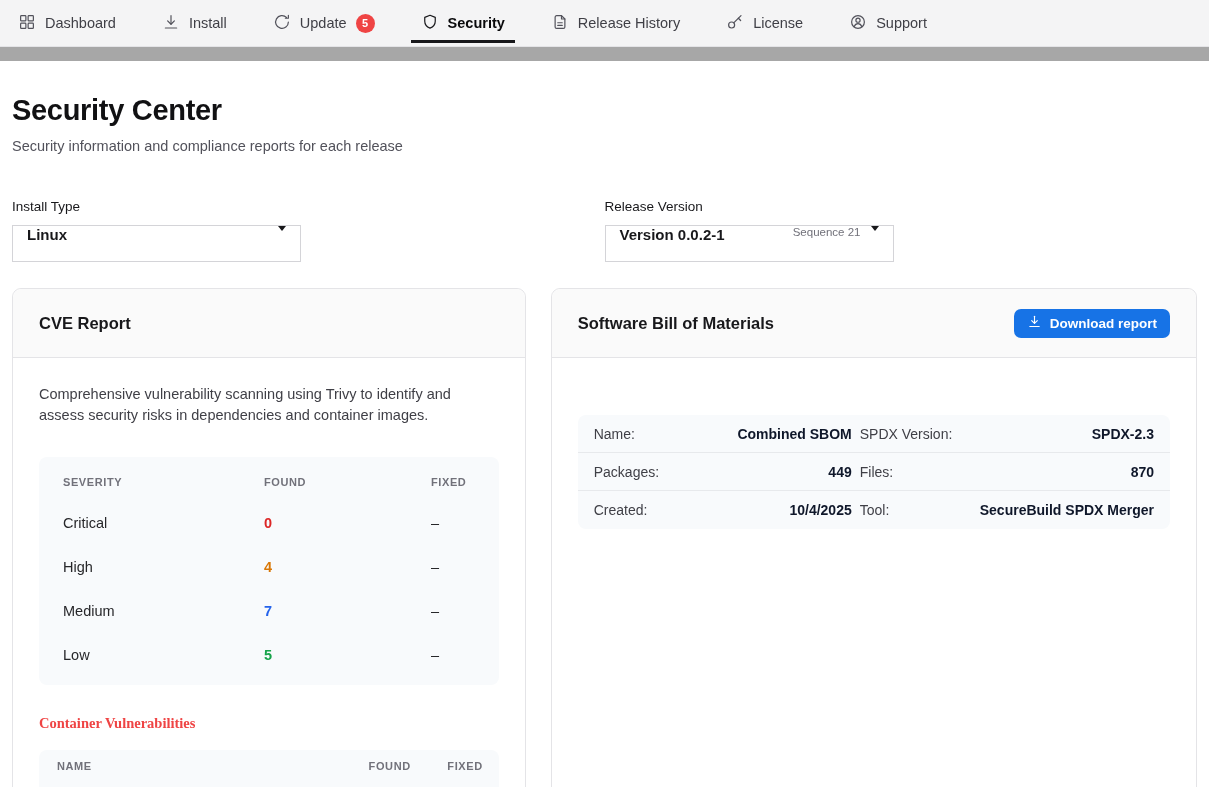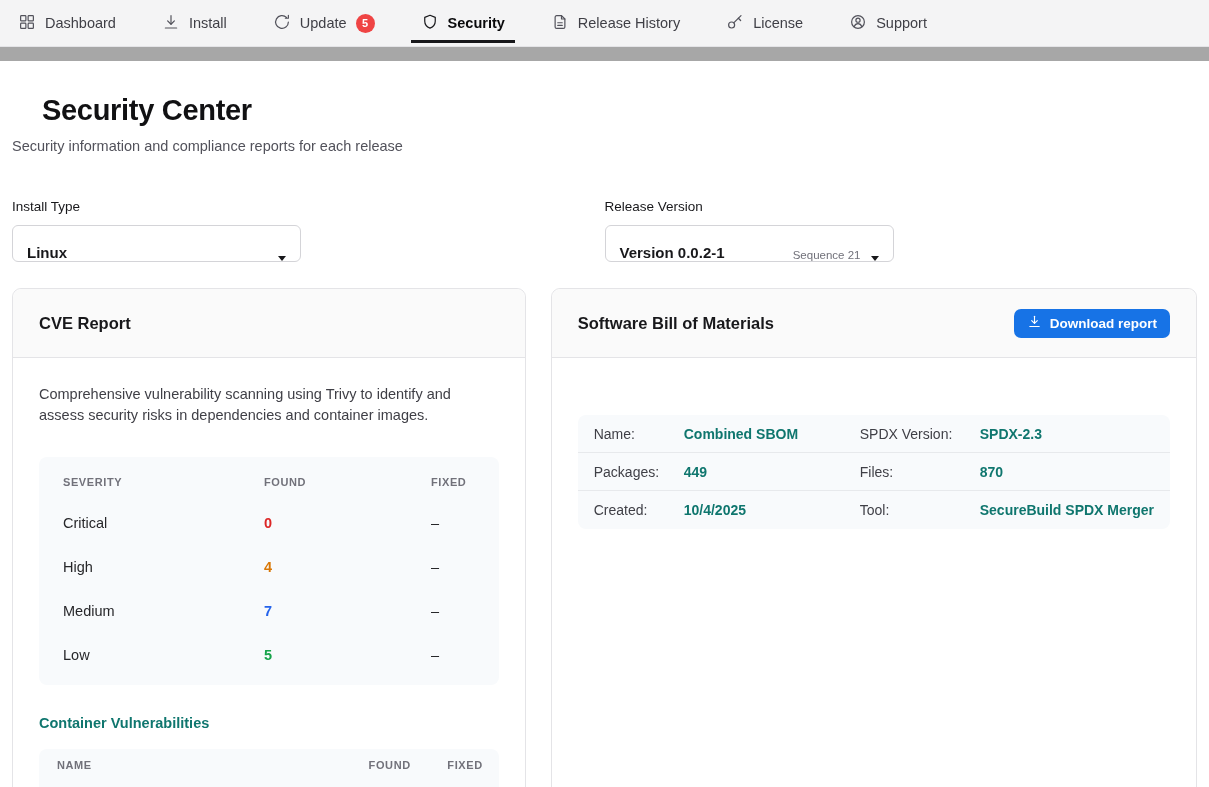--- a/index.html
+++ b/index.html
@@ -52,44 +52,43 @@
   .divider-band { height: 14px; background: #a7a7a7; }
 
   
   .main { padding: 0 12px; }
   .page-title {
     margin-top: 33px;
     font-size: 29px;
     font-weight: 700;
     letter-spacing: -0.3px;
     color: #111113;
-    margin-left: 30px;
   }
   .page-subtitle {
     margin-top: 11px;
     font-size: 14.5px;
     color: #52525b;
   }
 
   
   .filters {
     display: grid;
     grid-template-columns: 1fr 1fr;
     margin-top: 45px;
   }
   .filter-label { font-size: 13.5px; color: #18181b; }
   .select {
     margin-top: 11px;
     width: 289px;
     height: 37px;
     border: 1px solid #d4d4d8;
-    border-radius: 6px;
+    border-radius: 0;
     background: #fff;
     display: flex;
-    align-items: flex-end;
+    align-items: flex-start;
     padding: 0 14px;
     cursor: pointer;
   }
   .select-value { font-size: 15px; font-weight: 700; color: #18181b; flex: 1; }
   .select-meta { font-size: 11.5px; color: #71717a; margin-right: 10px; }
   .caret {
     width: 0; height: 0;
     border-left: 4.5px solid transparent;
     border-right: 4.5px solid transparent;
     border-top: 5.5px solid #18181b;
@@ -141,21 +140,21 @@
   }
   .sev-row.head {
     height: 38px;
     font-size: 11px;
     font-weight: 700;
     letter-spacing: 0.6px;
     color: #71717a;
   }
   .sev-found { font-weight: 700; }
 
-  .container-title { margin-top: 30px; font-size: 14.5px; font-weight: 700; color: #0f766e; }
+  .container-title { margin-top: 30px; font-size: 14.5px; font-weight: 700; color: #ef4444; font-family: Liberation Serif, serif; }
   .cv-table {
     margin-top: 18px;
     background: #f8fafc;
     border-radius: 8px 8px 0 0;
     height: 120px;
   }
   .cv-head {
     display: grid;
     grid-template-columns: 1fr 82px 72px;
     padding: 10px 16px 10px 18px;
@@ -194,21 +193,21 @@
     grid-template-columns: 82px 168px 112px 1fr;
     column-gap: 8px;
     align-items: center;
     padding: 0 16px;
     height: 38px;
     font-size: 14px;
     border-bottom: 1px solid #e7e9ec;
   }
   .sbom-row:last-child { border-bottom: none; }
   .sbom-label { color: #3f3f46; }
-  .sbom-value { font-weight: 700; color: #0f766e; text-align: left; white-space: nowrap; }
+  .sbom-value { font-weight: 700; color: #0f172a; text-align: right; white-space: nowrap; }
 </style>
 </head>
 <body>
 
 <nav class="topnav">
   <div class="nav-item">
     <span><svg viewBox="0 0 24 24">
           <rect x="3.5" y="3.5" width="7" height="7" rx="1"></rect>
           <rect x="13.5" y="3.5" width="7" height="7" rx="1"></rect>
           <rect x="3.5" y="13.5" width="7" height="7" rx="1"></rect>

